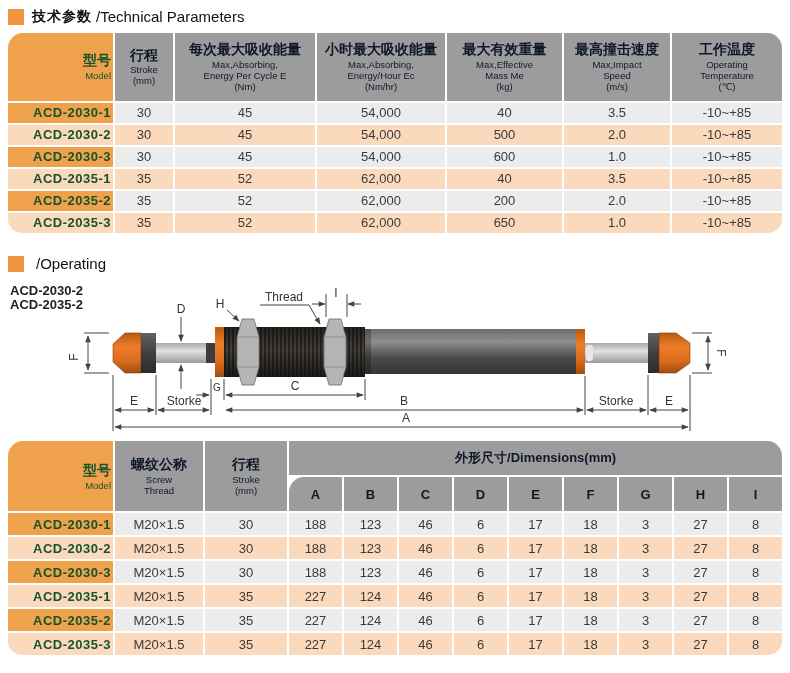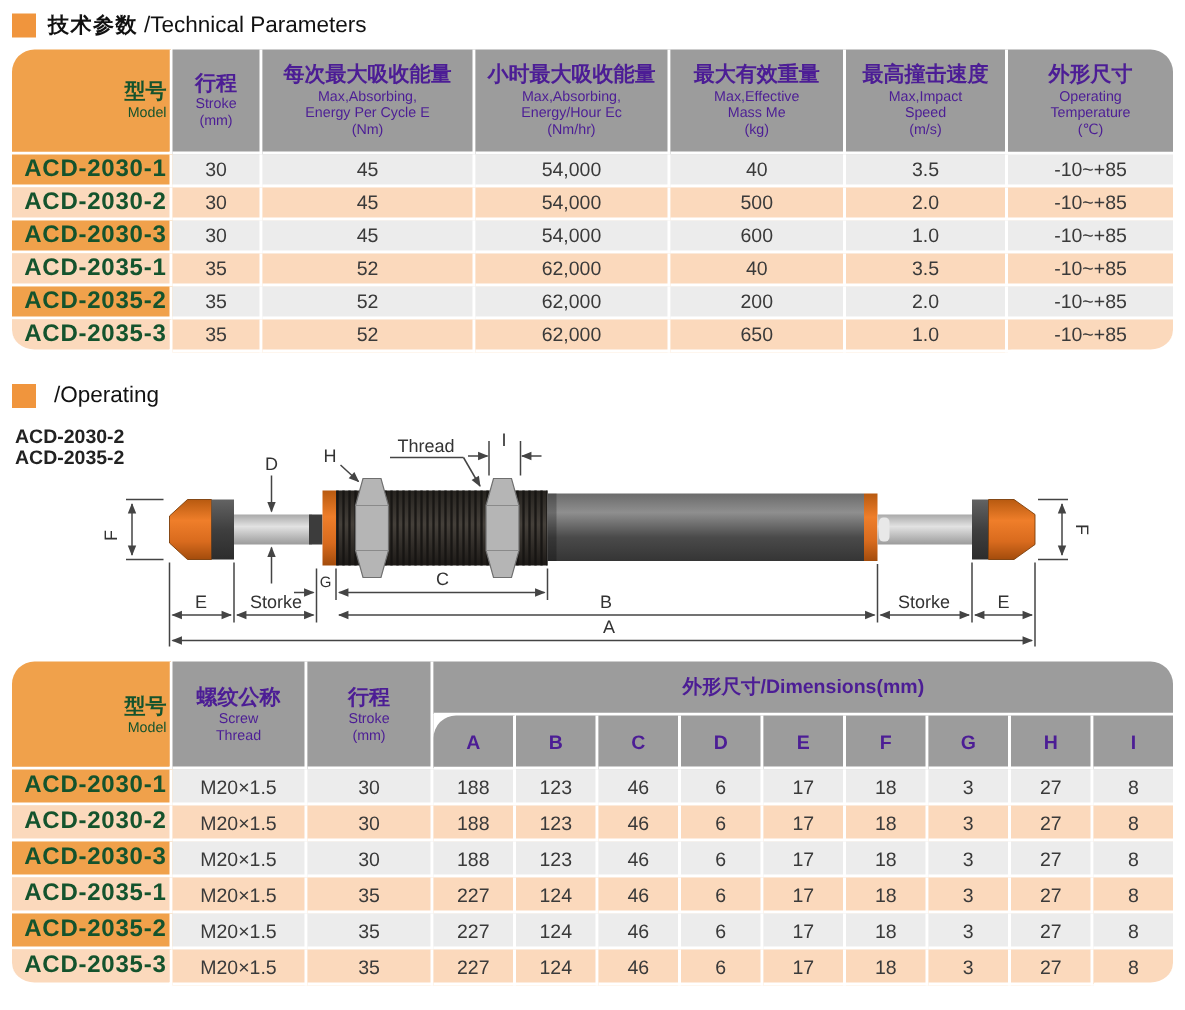--- a/index.html
+++ b/index.html
@@ -14,25 +14,25 @@
   .sec-title{display:flex;align-items:center;margin:0 0 7px 0;}
   .sec-title .bullet{width:16px;height:16px;background:#f0953d;margin-right:8px;flex:0 0 auto;}
   .sec-title .zh{font-size:14px;font-weight:bold;color:#111;letter-spacing:1px;}
   .sec-title .en{font-size:15px;font-weight:normal;color:#111;margin-left:4px;}
 
   
   table{border-collapse:separate;border-spacing:0;table-layout:fixed;width:774px;}
   th,td{box-sizing:border-box;border-right:2px solid #fff;border-bottom:2px solid #fff;
         text-align:center;vertical-align:middle;padding:0 2px;overflow:hidden;}
   th:last-child,td:last-child{border-right:none;}
-  th{background:#9c9c9c;color:#4c1d95;}
+  th{background:#9c9c9c;color:#0f172a;}
   td{background:#ececec;color:#3a3a3a;font-size:13px;}
   tr.alt td{background:#fbd9bc;}
   th.model-h, td.model{background:#f0a14b;color:#14532d;text-align:right;}
-  td.model{font-weight:bold;font-size:16px;letter-spacing:.5px;}
+  td.model{font-weight:bold;font-size:13px;letter-spacing:.5px;}
   .zh{display:block;font-size:14px;font-weight:bold;line-height:1.25;}
   .en{display:block;font-size:9.5px;font-weight:normal;line-height:1.18;white-space:pre-line;}
   #tech-table th{height:70px;}
   #tech-table td{height:22px;}
   #tech-table thead th:first-child{border-top-left-radius:15px;}
   #tech-table thead th:last-child{border-top-right-radius:15px;}
   #tech-table tbody tr:last-child td:first-child{border-bottom-left-radius:15px;}
   #tech-table tbody tr:last-child td:last-child{border-bottom-right-radius:15px;}
 
   #dim-table td{height:24px;}
@@ -102,21 +102,21 @@
 Mass Me
 (kg)</span>
             </th>
           <th>
             <span class="zh">最高撞击速度</span>
             <span class="en">Max,Impact
 Speed
 (m/s)</span>
             </th>
           <th>
-            <span class="zh">外形尺寸</span>
+            <span class="zh">工作温度</span>
             <span class="en">Operating
 Temperature
 (℃)</span>
             </th>
         </tr>
       </thead>
       <tbody id="tech-body">
           <tr>
             <td class="model">ACD-2030-1</td>
             <td>30</td>

